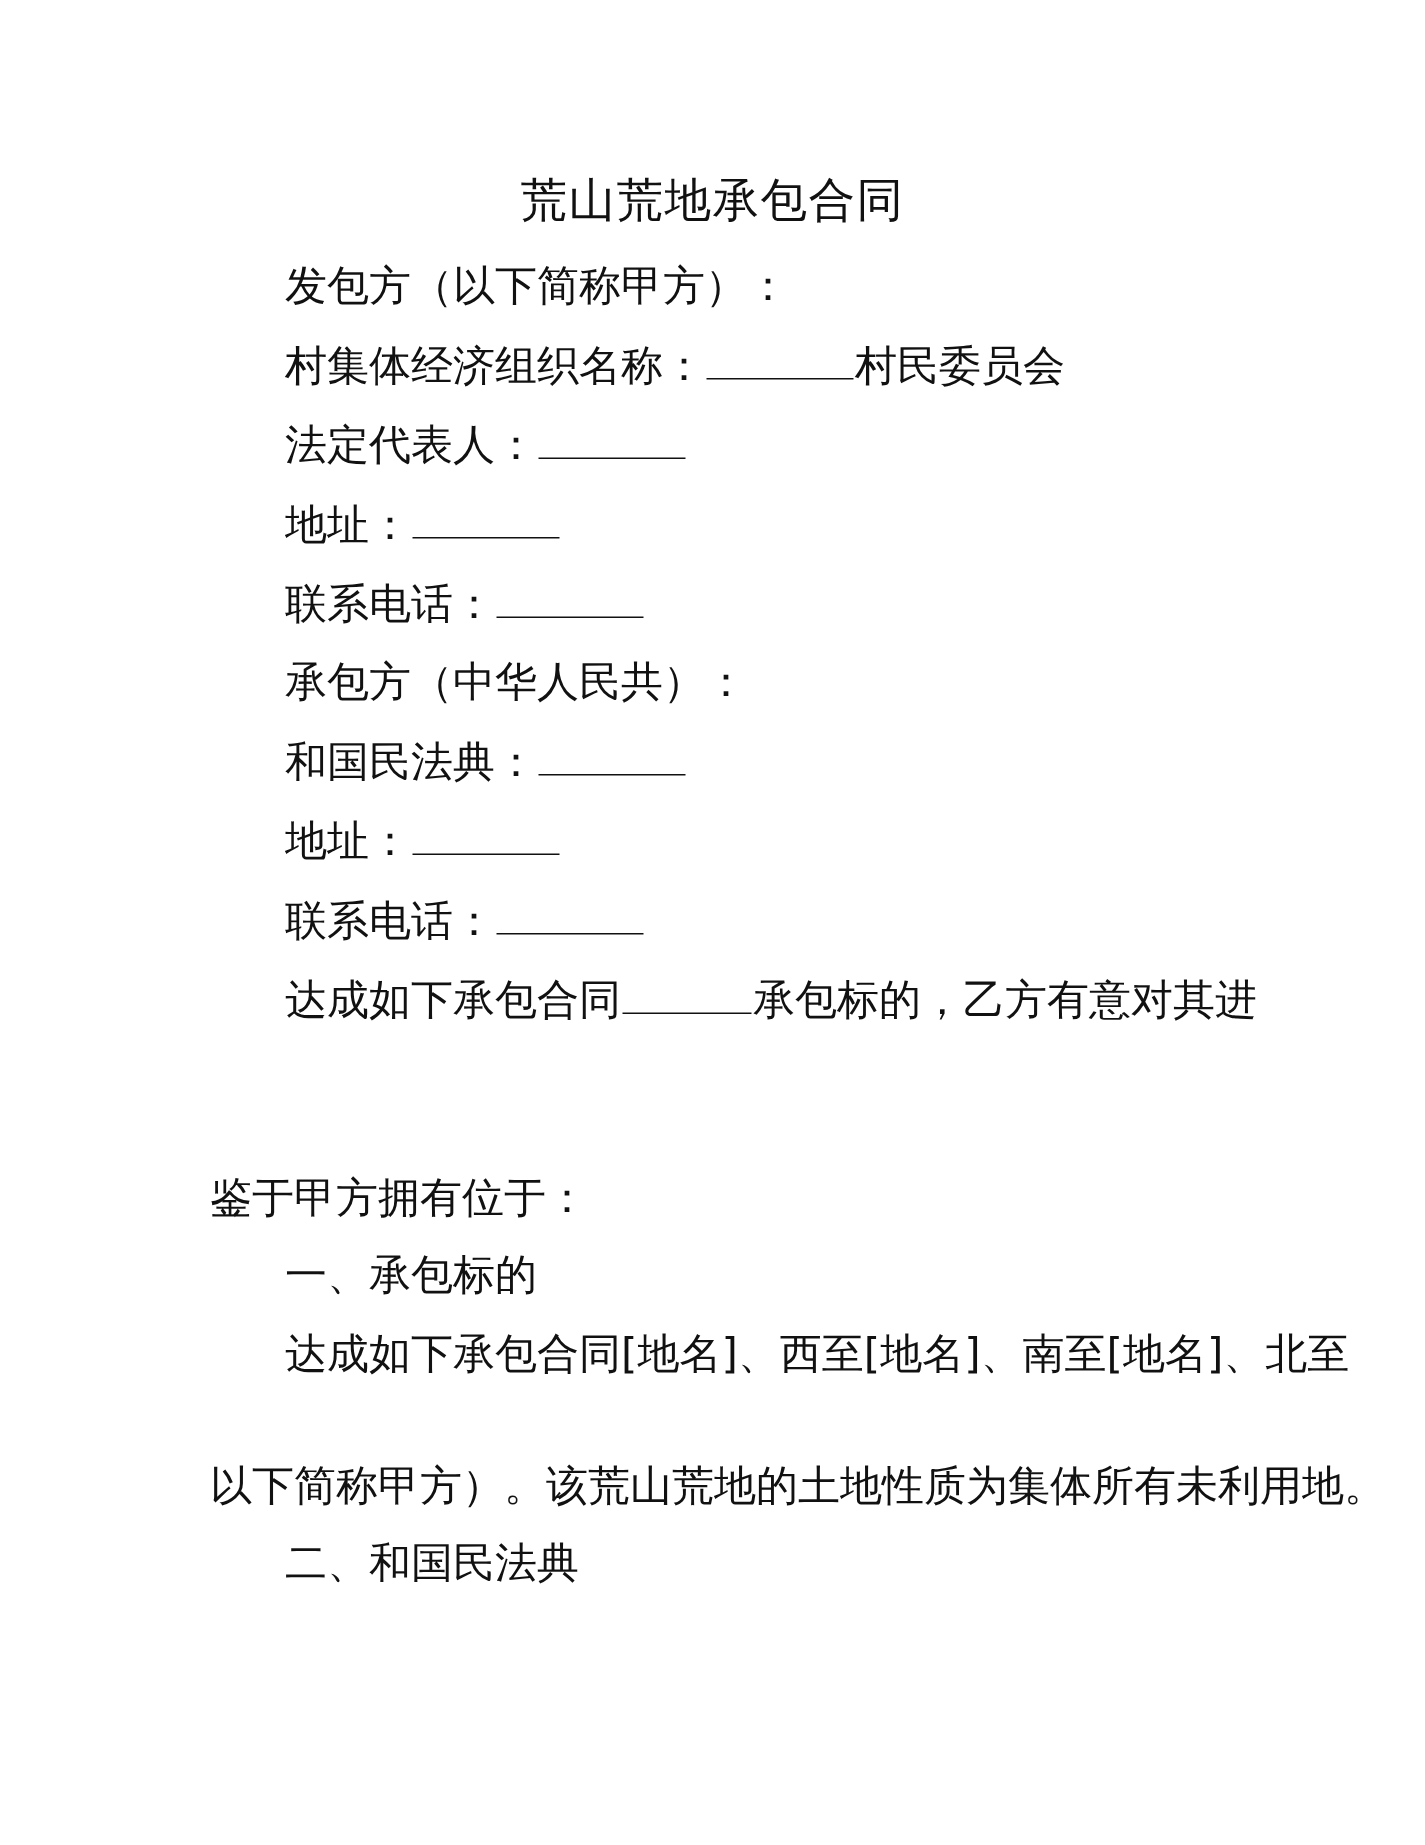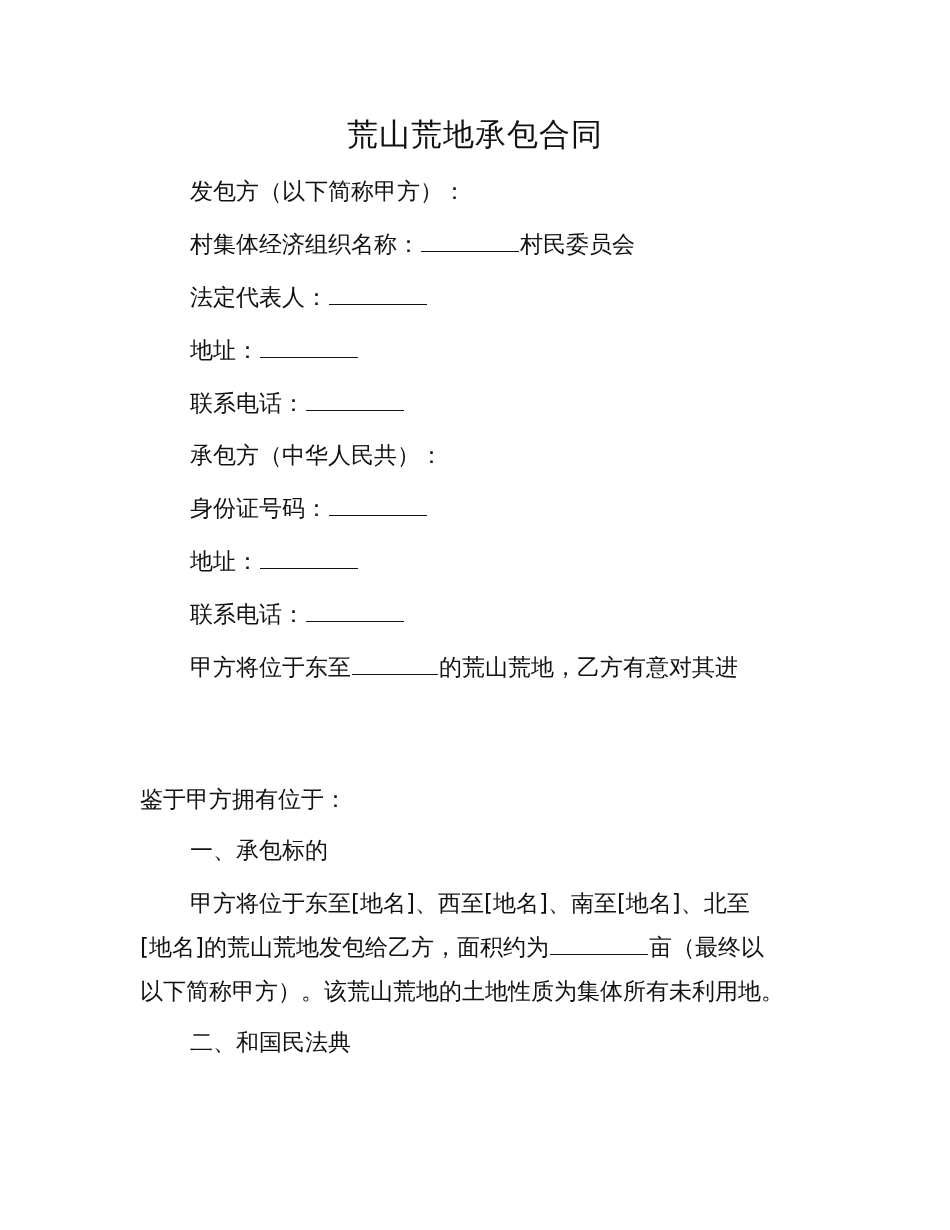--- a/index.html
+++ b/index.html
@@ -1,21 +1,21 @@
 <!DOCTYPE html>
 <html><head>
 <meta charset="utf-8">
 <style>
   html, body { margin: 0; padding: 0; background: #ffffff; }
   body { width: 950px; height: 1230px; position: relative; overflow: hidden;
          font-family: "DejaVu Sans", "Liberation Sans", sans-serif; color: #111111; }
   .page { position: absolute; left: 0; top: 0; width: 950px; height: 1230px; }
   .title { position: absolute; left: 0; width: 950px; top: 112px; text-align: center;
            font-size: 31px; line-height: 44px; letter-spacing: 1px; }
-  .line { position: absolute; font-size: 23px; line-height: 32px; white-space: nowrap; }
+  .line { position: absolute; font-size: 28px; line-height: 32px; white-space: nowrap; }
   .ind { left: 190px; }
   .full { left: 140px; }
   .blank { display: inline-block; width: 98px; border-bottom: 1.6px solid #111; height: 22px; vertical-align: baseline; margin: 0 1px; }
 </style>
 </head>
 <body>
 
 <div class="page">
   <div class="title">荒山荒地承包合同</div>
 
@@ -33,38 +33,35 @@
     <span>地址：</span><span class="blank"></span>
   </div>
 
   <div class="line ind" style="top:387px">
     <span>联系电话：</span><span class="blank"></span>
   </div>
 
   <div class="line ind" style="top:439px">承包方（中华人民共）：</div>
 
   <div class="line ind" style="top:492px">
-    <span>身份证号码：</span><span class="blank"></span>
+    <span>和国民法典：</span><span class="blank"></span>
   </div>
 
   <div class="line ind" style="top:545px">
     <span>地址：</span><span class="blank"></span>
   </div>
 
   <div class="line ind" style="top:598px">
     <span>联系电话：</span><span class="blank"></span>
   </div>
 
   <div class="line ind" style="top:651px">
-    <span>甲方将位于东至</span><span class="blank" style="width:86px"></span><span>的荒山荒地，乙方有意对其进</span>
+    <span>达成如下承包合同</span><span class="blank" style="width:86px"></span><span>承包标的，乙方有意对其进</span>
   </div>
   <div class="line full" style="top:783px">鉴于甲方拥有位于：</div>
 
   <div class="line ind" style="top:834px">一、承包标的</div>
 
-  <div class="line ind" style="top:887px">甲方将位于东至[地名]、西至[地名]、南至[地名]、北至</div>
-  <div class="line full" style="top:931px">
-    <span>[地名]的荒山荒地发包给乙方，面积约为</span><span class="blank"></span><span>亩（最终以</span>
-  </div>
+  <div class="line ind" style="top:887px">达成如下承包合同[地名]、西至[地名]、南至[地名]、北至</div>
   <div class="line full" style="top:975px">以下简称甲方）。该荒山荒地的土地性质为集体所有未利用地。</div>
 
   <div class="line ind" style="top:1026px">二、和国民法典</div>
 </div>
 
 </body></html>

